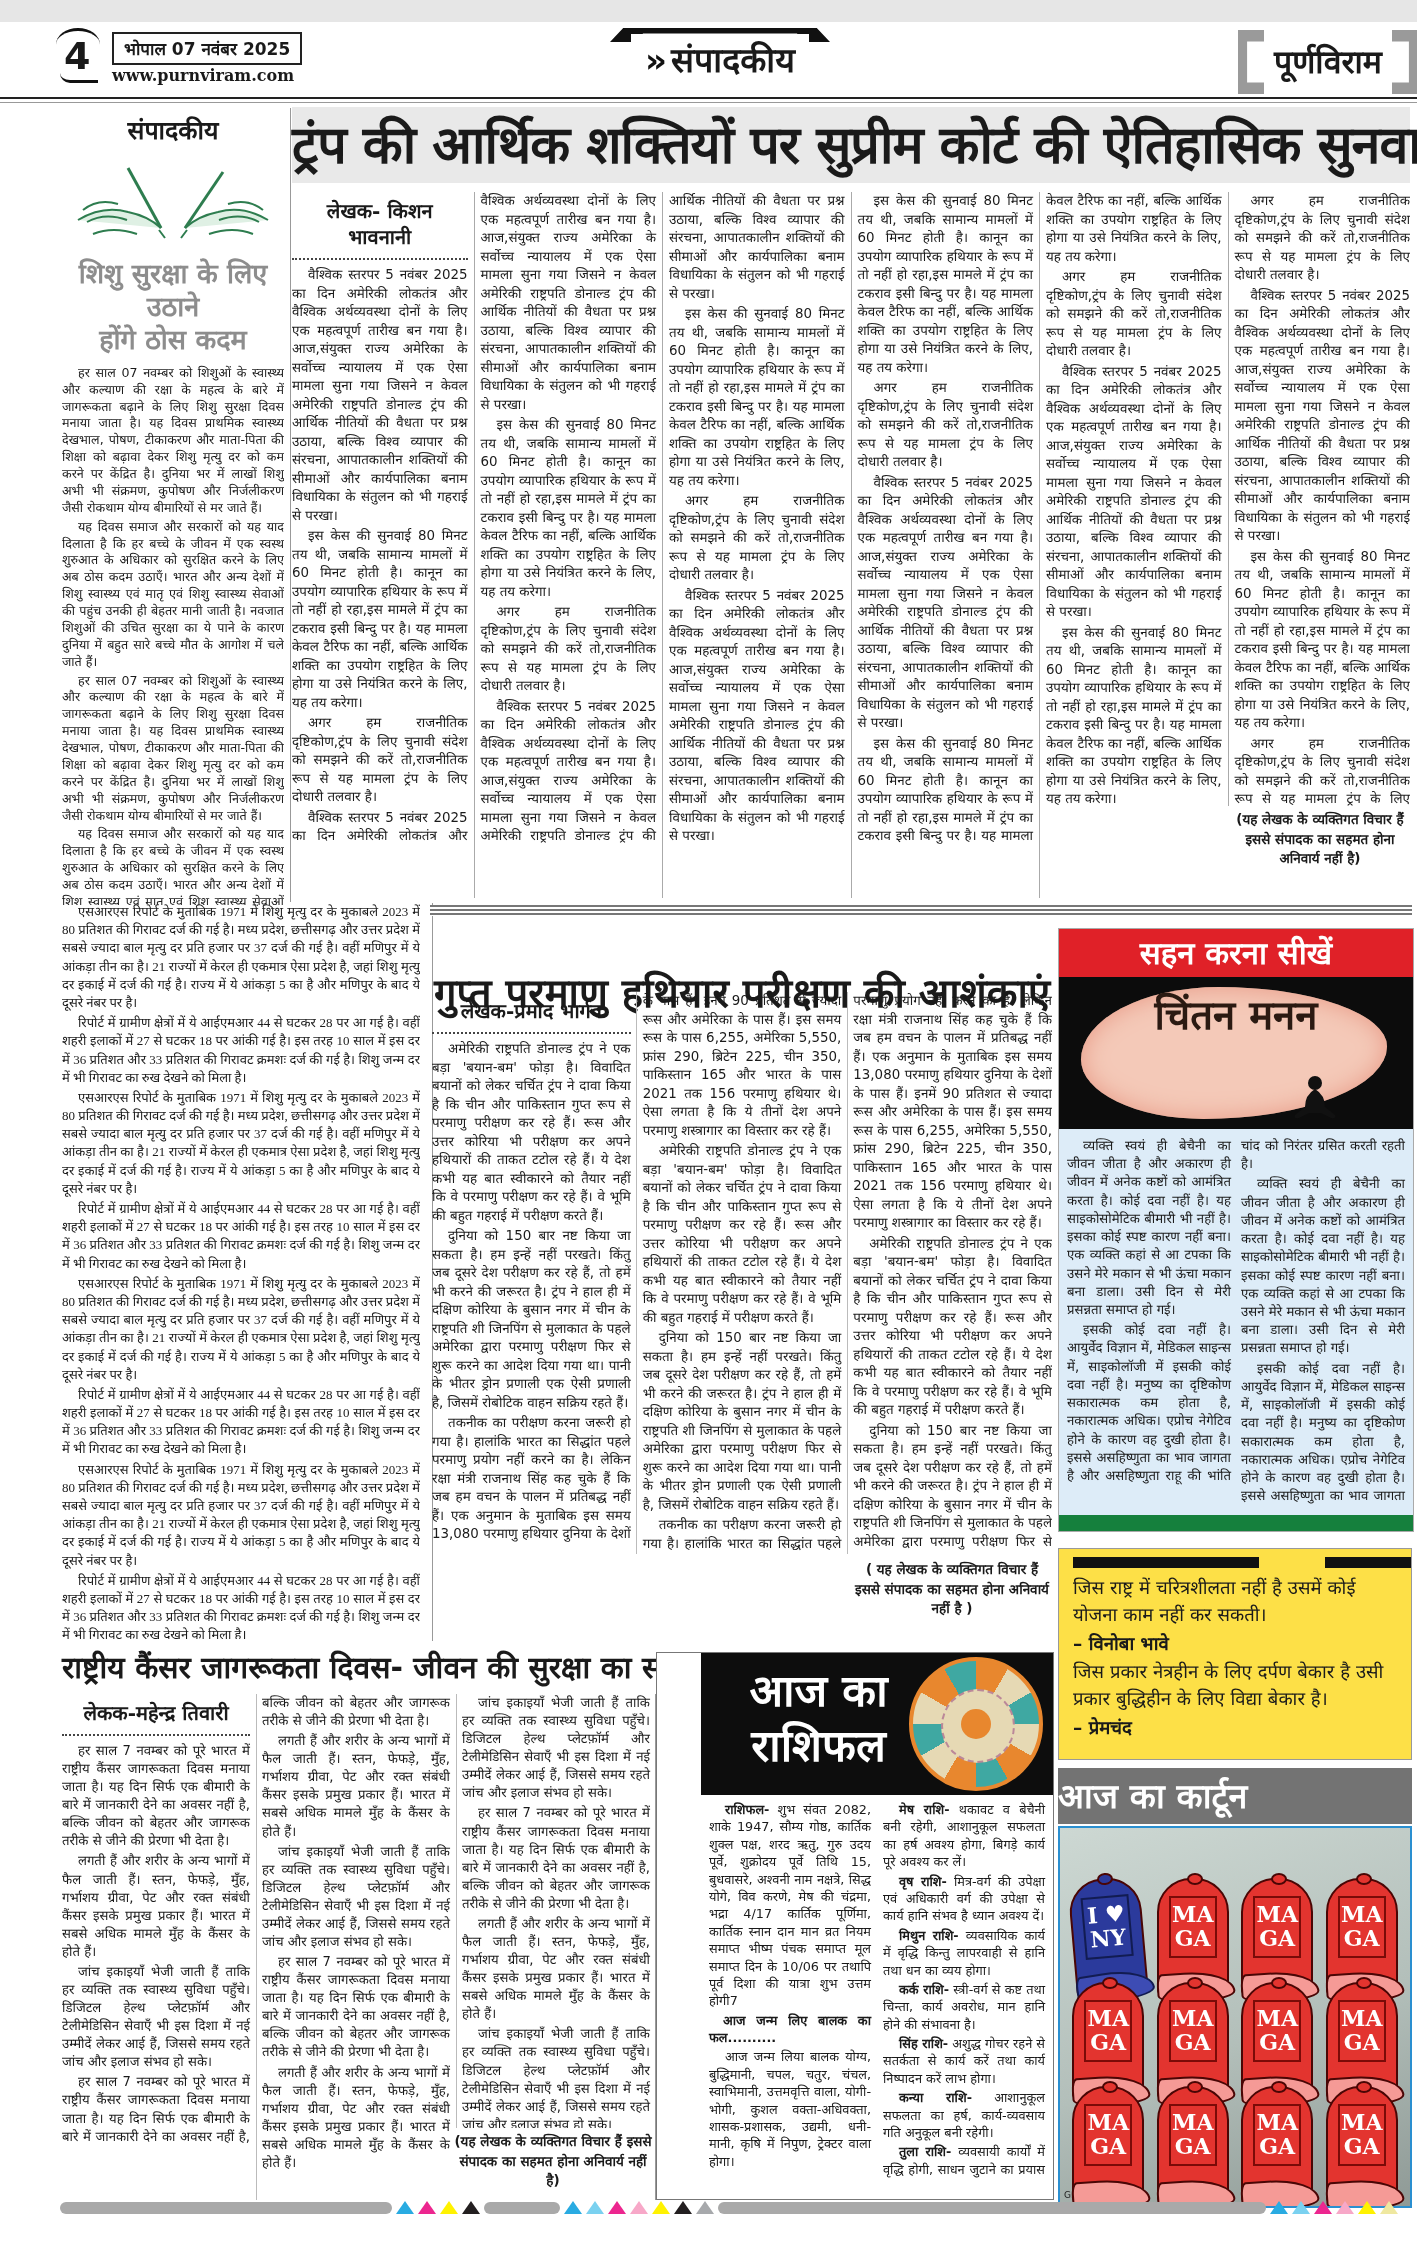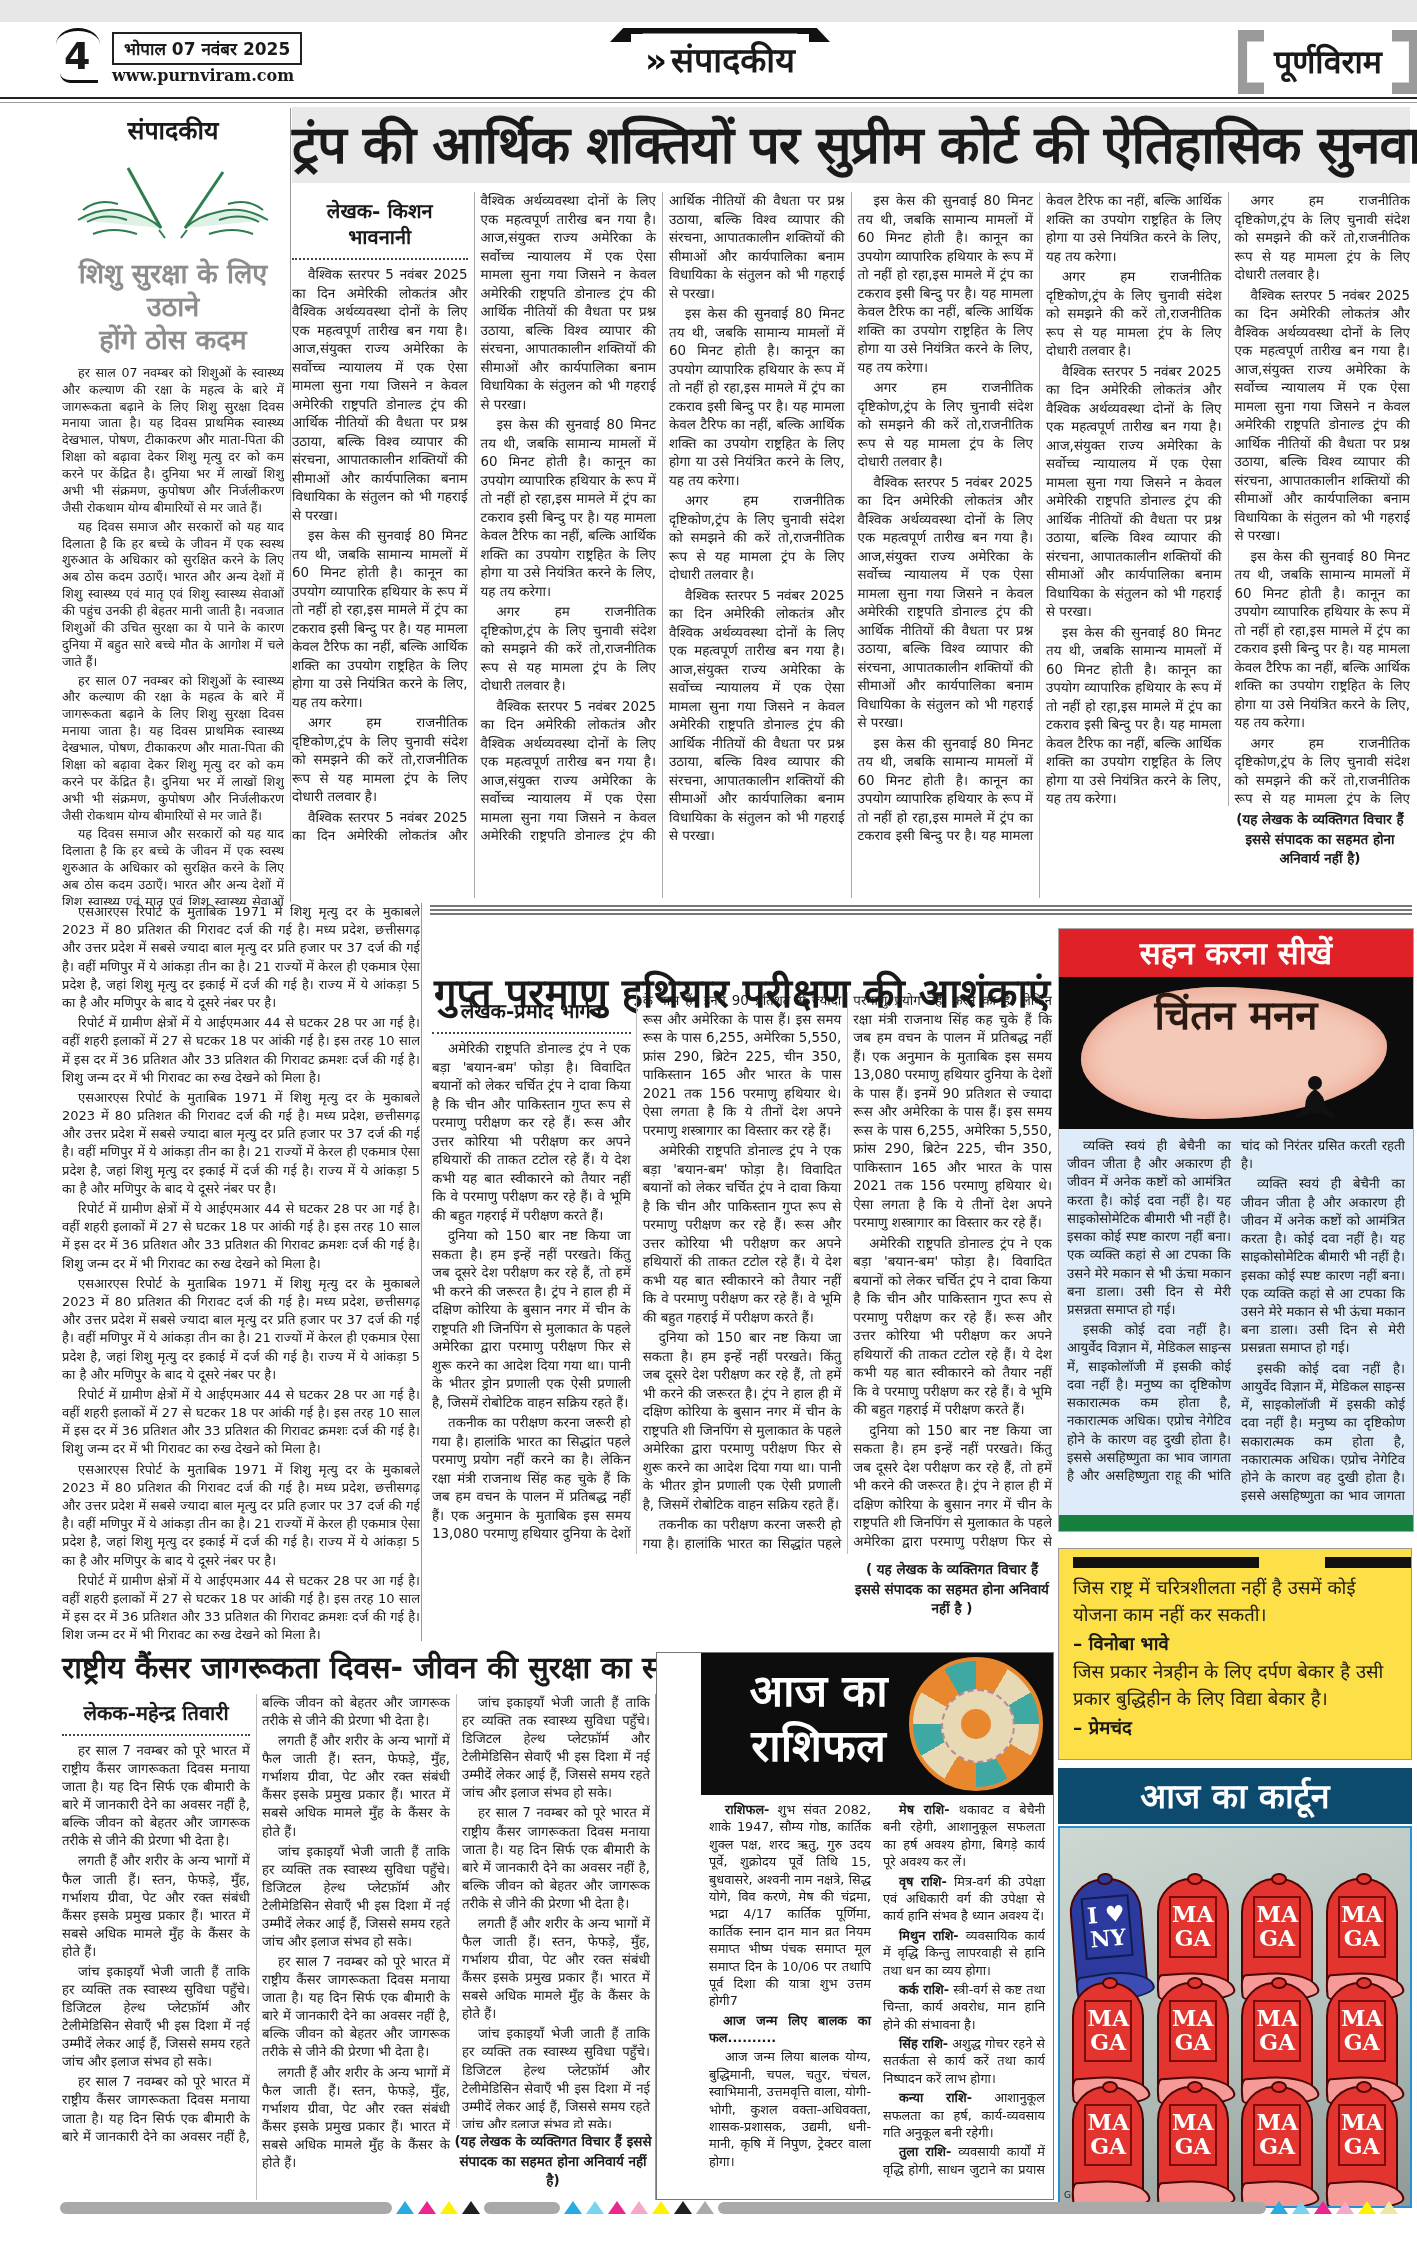--- a/index.html
+++ b/index.html
@@ -29,21 +29,21 @@
   .hdr-right:before{left:-8px;clip-path:polygon(0 0,100% 0,100% 18%,35% 18%,35% 82%,100% 82%,100% 100%,0 100%);}
   .hdr-right:after{right:-8px;clip-path:polygon(0 0,100% 0,100% 100%,0 100%,0 82%,65% 82%,65% 18%,0 18%);}
   .rule-a{left:0;top:97px;width:1417px;height:2px;background:#222;}
   .rule-b{left:0;top:102px;width:1417px;height:1px;background:#999;}
   
   .ed-box{left:62px;top:108px;width:222px;height:794px;border-right:1px solid #999;padding-right:6px;}
   .ed-label{text-align:center;font-size:25px;font-weight:bold;margin-top:4px;}
   .ed-art{margin:4px auto 2px auto;display:block;}
   .ed-head{text-align:center;font-size:27px;line-height:1.22;font-weight:bold;color:#8d8d8d;margin:4px 0 8px 0;}
   .ed-body{font-size:12.6px;line-height:1.34;text-align:justify;height:540px;overflow:hidden;}
-  .ed-wide{left:62px;top:903px;width:358px;height:738px;border-right:1px solid #999;padding-right:1px;}
+  .ed-wide{left:62px;top:903px;width:358px;height:738px;border-right:1px solid #999;padding-right:12px;font-family:Liberation Serif, serif;}
   .ed-wide .txt{font-size:13px;line-height:1.4;text-align:justify;height:736px;overflow:hidden;}
   
   .tr-head{left:292px;top:107px;width:1118px;height:76px;background:#e9e9e9;text-align:center;
            font-size:52px;font-weight:bold;line-height:76px;letter-spacing:-1px;white-space:nowrap;}
   .tr-body{left:292px;top:192px;width:1118px;height:706px;overflow:hidden;
            column-count:6;column-gap:13px;column-rule:1px solid #aaa;
            font-size:13.4px;line-height:1.38;text-align:justify;}
   .byline{break-inside:avoid;text-align:center;font-weight:bold;font-size:20px;line-height:1.3;
           border-bottom:2px dotted #444;padding:6px 0 8px 0;margin-bottom:6px;text-indent:0;}
   .disclaimer{position:absolute;background:#fff;font-weight:bold;text-align:center;
@@ -74,21 +74,21 @@
   
   .q-box{left:1058px;top:1548px;width:354px;height:212px;border:1px solid #999;background:#fde047;
          padding:26px 14px 8px 14px;box-sizing:border-box;font-size:18.5px;line-height:1.45;}
   .q-bar{position:absolute;top:8px;height:11px;background:#111;}
   .q-bar1{left:14px;width:186px;}
   .q-bar2{right:0px;width:86px;}
   .q-text{text-indent:0;}
   .q-auth{font-weight:bold;text-indent:0;}
   
   .ct-box{left:1058px;top:1768px;width:354px;height:444px;}
-  .ct-banner{height:56px;background:#0c4a6e;color:#fff;text-align:center;font-size:34px;
+  .ct-banner{height:56px;background:#737373;color:#fff;text-align:left;font-size:34px;
              font-weight:bold;line-height:56px;}
   .ct-area{position:relative;height:382px;margin-top:2px;border:2px solid #2a8fd0;box-sizing:border-box;
            background:linear-gradient(160deg,#cdd8d3 0%,#b3bfba 55%,#8f9a96 100%);
            display:flex;justify-content:space-around;align-items:flex-end;padding:8px 6px 2px 6px;overflow:hidden;}
   .capcol{display:flex;flex-direction:column;align-items:center;width:76px;}
   .cap{position:relative;width:72px;height:118px;background:#e3342f;border:2px solid #4a0605;
        border-radius:34px 34px 6px 6px;margin-top:-14px;box-sizing:border-box;}
   .cap:before{content:"";position:absolute;left:28px;top:-7px;width:12px;height:8px;background:inherit;
               border:2px solid #4a0605;border-radius:50%;}
   .cap-panel{position:absolute;left:10px;top:16px;width:48px;height:62px;border:2px solid #7a0b08;

